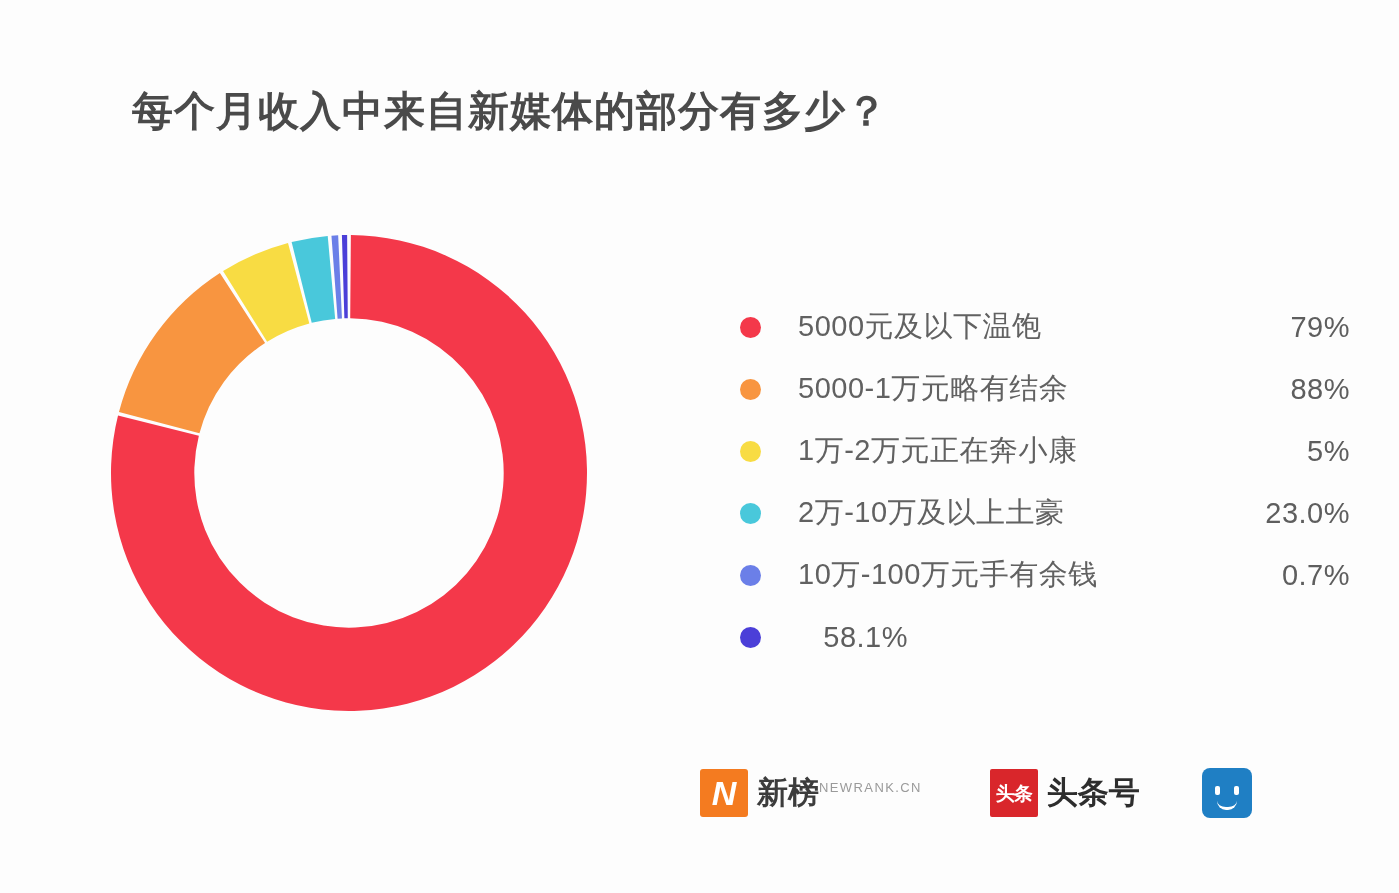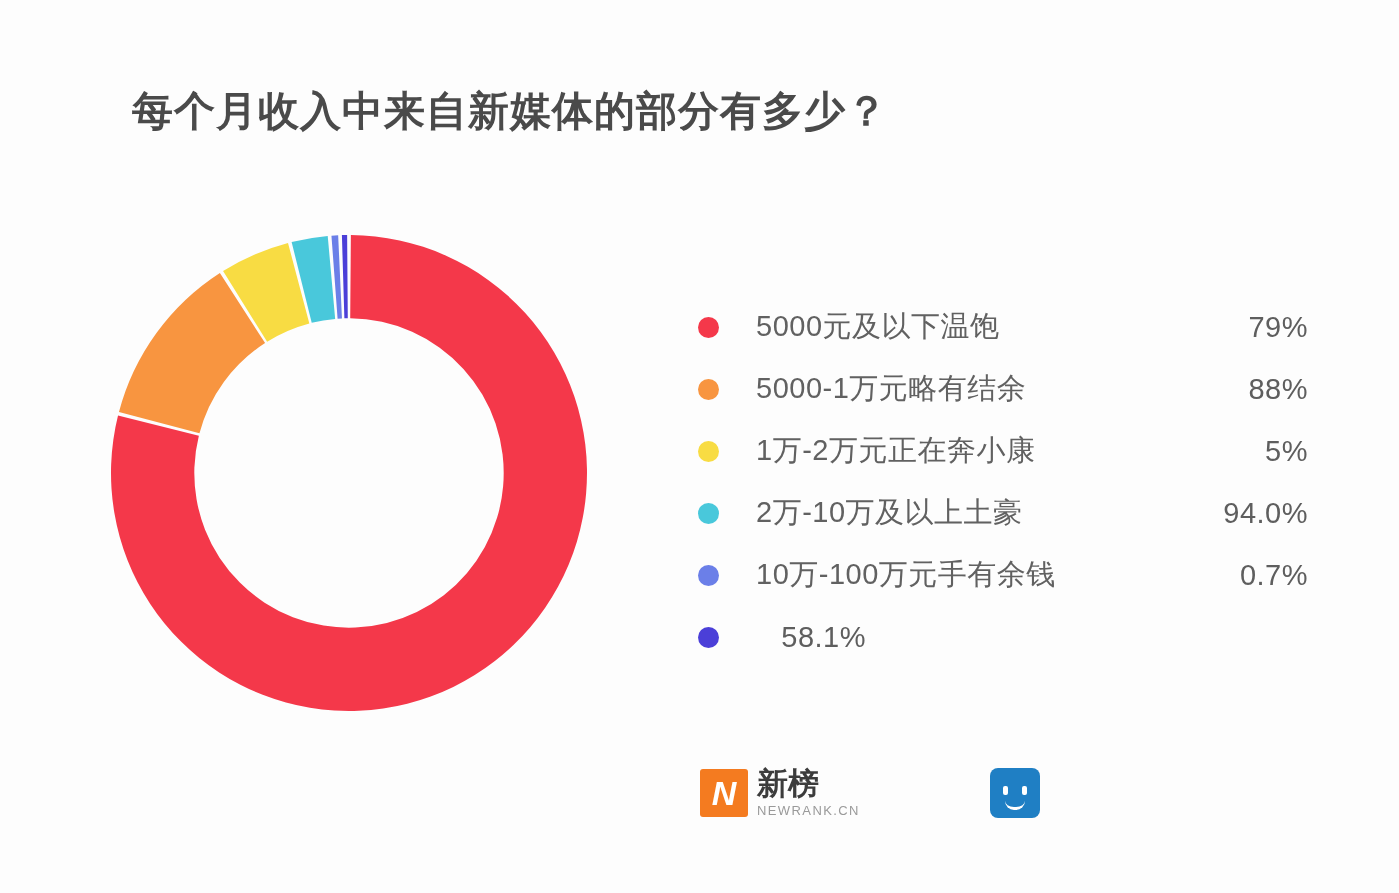--- a/index.html
+++ b/index.html
@@ -44,21 +44,21 @@
   }
   #donut-svg {
     display: block;
     width: 482px;
     height: 482px;
   }
 
   
   #legend {
     position: absolute;
-    left: 698px;
+    left: 740px;
     top: 296px;
     width: 610px;
   }
   .legend-row {
     position: relative;
     height: 62px;
     display: flex;
     align-items: center;
   }
   .legend-dot {
@@ -99,21 +99,21 @@
     align-items: center;
   }
   .logo-mark {
     display: flex;
     align-items: center;
     justify-content: center;
     flex: 0 0 auto;
   }
   .logo-text-block {
     display: flex;
-    flex-direction: column;
+    flex-direction: row;
     justify-content: center;
     margin-left: 9px;
   }
   .logo-name {
     font-size: 31px;
     font-weight: bold;
     color: #3c3c3c;
     line-height: 1.02;
     letter-spacing: 0px;
     white-space: nowrap;
@@ -238,21 +238,21 @@
 
     <div class="legend-row">
       <span class="legend-dot" style="background: rgb(248, 220, 67);"></span>
       <span class="legend-label">1万-2万元正在奔小康</span>
       <span class="legend-value">5%</span>
     </div>
 
     <div class="legend-row">
       <span class="legend-dot" style="background: rgb(73, 200, 219);"></span>
       <span class="legend-label">2万-10万及以上土豪</span>
-      <span class="legend-value">94.0%</span>
+      <span class="legend-value">23.0%</span>
     </div>
 
     <div class="legend-row">
       <span class="legend-dot" style="background: rgb(107, 127, 232);"></span>
       <span class="legend-label">10万-100万元手有余钱</span>
       <span class="legend-value">0.7%</span>
     </div>
 
     <div class="legend-row">
       <span class="legend-dot" style="background: rgb(75, 63, 216);"></span>
@@ -268,20 +268,28 @@
         <span class="glyph">N</span>
       </div>
       <div class="logo-text-block">
         <span class="logo-name">新榜</span>
         <span class="logo-sub">NEWRANK.CN</span>
       </div>
     </div>
 
     <div class="logo-gap-1"></div>
 
+    <div class="logo" id="logo-toutiao">
+      <div class="logo-mark" id="logo-toutiao-mark">
+        <span class="glyph">头条</span>
+      </div>
+      <div class="logo-text-block">
+        <span class="logo-name">头条号</span>
+      </div>
+    </div>
 
     <div class="logo-gap-2"></div>
 
     <div class="logo" id="logo-chazuo">
       <div class="logo-mark" id="logo-chazuo-mark">
         <span class="face-eye left"></span>
         <span class="face-eye right"></span>
         <span class="face-mouth"></span>
       </div>
     </div>

